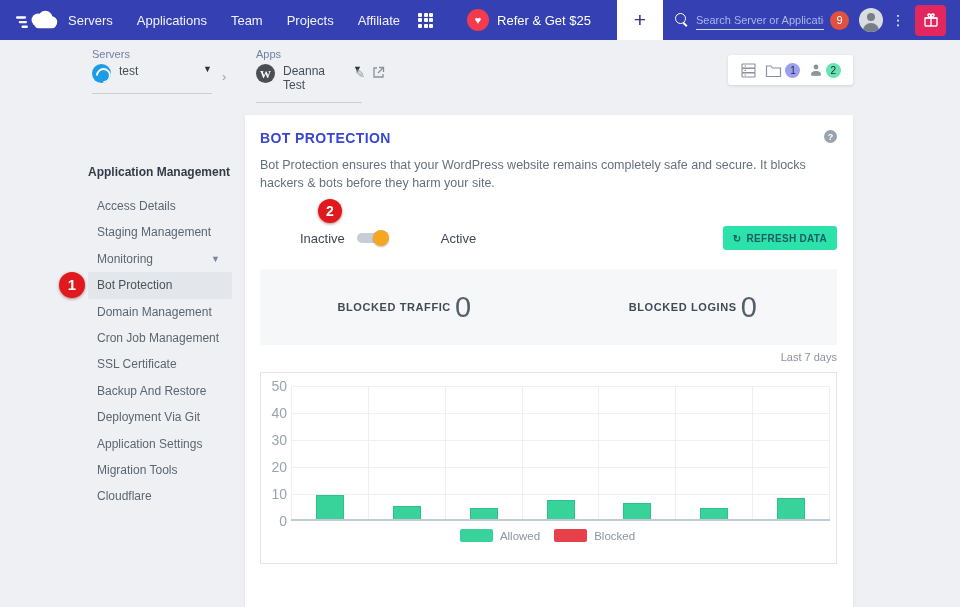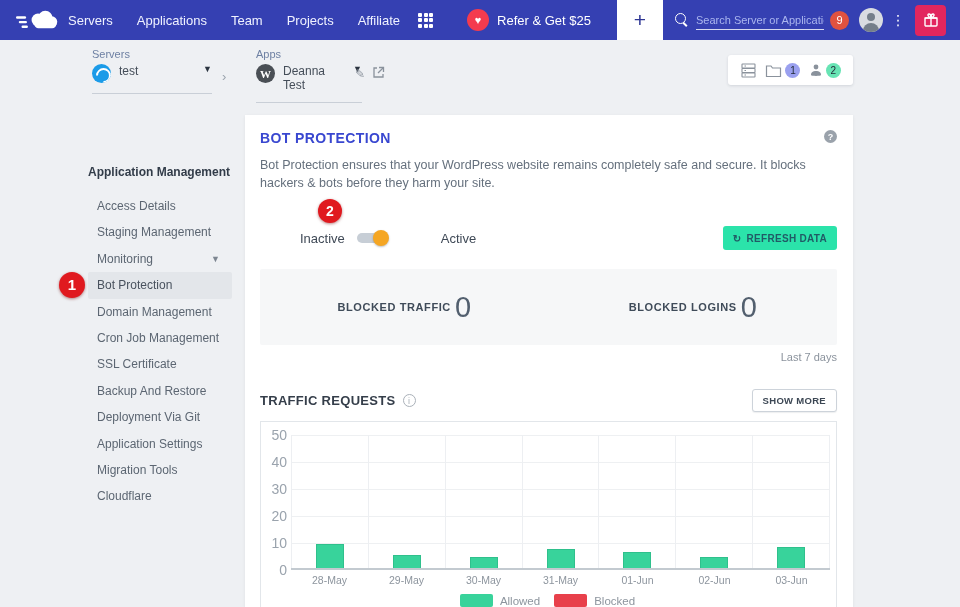--- a/index.html
+++ b/index.html
@@ -287,25 +287,20 @@
         <div class="stat-label">BLOCKED TRAFFIC</div>
         <div class="stat-value">0</div>
       </div>
       <div class="stat">
         <div class="stat-label">BLOCKED LOGINS</div>
         <div class="stat-value">0</div>
       </div>
     </div>
   <div class="period">Last 7 days</div>
 
-  <div class="traffic-head">
-    <span class="traffic-title">TRAFFIC REQUESTS</span>
-    <span class="info-dot">i</span>
-    <button class="show-more">SHOW MORE</button>
-  </div>
 
   <div class="chart-box">
     <div class="plot-wrap">
       <div class="yaxis">
           <span class="ytick" style="top: 135px;">0</span>
           <span class="ytick" style="top: 108px;">10</span>
           <span class="ytick" style="top: 81px;">20</span>
           <span class="ytick" style="top: 54px;">30</span>
           <span class="ytick" style="top: 27px;">40</span>
           <span class="ytick" style="top: 0px;">50</span>
@@ -332,29 +327,20 @@
             <div class="bar" title="01-Jun Allowed: 6" style="height: 16.2px; background: rgb(56, 211, 155); border-top: 1px solid rgb(47, 192, 140); border-right: 1px solid rgb(47, 192, 140); border-bottom: none; border-left: 1px solid rgb(47, 192, 140); border-image: initial;"></div>
           </div>
           <div class="col">
             <div class="bar" title="02-Jun Allowed: 4" style="height: 10.8px; background: rgb(56, 211, 155); border-top: 1px solid rgb(47, 192, 140); border-right: 1px solid rgb(47, 192, 140); border-bottom: none; border-left: 1px solid rgb(47, 192, 140); border-image: initial;"></div>
           </div>
           <div class="col">
             <div class="bar" title="03-Jun Allowed: 8" style="height: 21.6px; background: rgb(56, 211, 155); border-top: 1px solid rgb(47, 192, 140); border-right: 1px solid rgb(47, 192, 140); border-bottom: none; border-left: 1px solid rgb(47, 192, 140); border-image: initial;"></div>
           </div>
         </div>
     </div>
-    <div class="xlabels">
-        <div class="xl">28-May</div>
-        <div class="xl">29-May</div>
-        <div class="xl">30-May</div>
-        <div class="xl">31-May</div>
-        <div class="xl">01-Jun</div>
-        <div class="xl">02-Jun</div>
-        <div class="xl">03-Jun</div>
-      </div>
     <div class="legend">
         <div class="leg-item">
           <span class="leg-swatch" style="background: rgb(56, 211, 155);"></span>
           <span class="leg-label">Allowed</span>
         </div>
         <div class="leg-item">
           <span class="leg-swatch" style="background: rgb(232, 64, 75);"></span>
           <span class="leg-label">Blocked</span>
         </div>
       </div>

